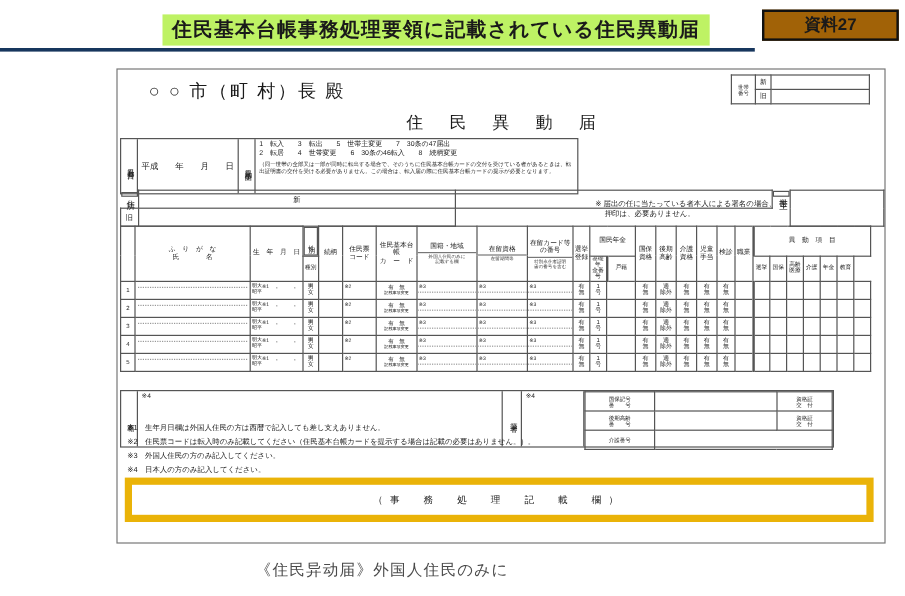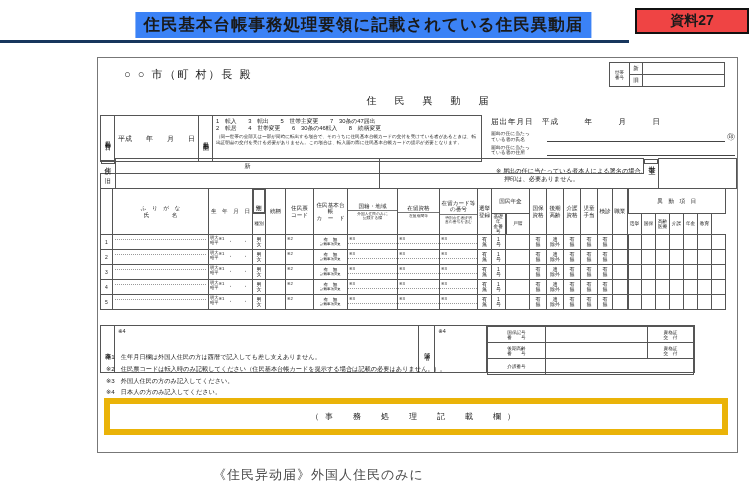--- a/index.html
+++ b/index.html
@@ -2,44 +2,44 @@
 <html><head>
 <meta charset="utf-8">
 <style>
   * { box-sizing: border-box; margin: 0; padding: 0; }
   html,body { width:754px; height:497px; background:#fff; overflow:hidden;
     font-family:"Liberation Sans","DejaVu Sans",sans-serif; color:#1a1a1a; }
   .stage { position:relative; width:754px; height:497px; background:#fff; }
 
   
   .main-title { position:absolute; top:12px; left:50%; transform:translateX(-53%);
-    background:#3b82f6; font-size:16.5px; font-weight:bold; letter-spacing:1px;
+    background:#bef264; font-size:16.5px; font-weight:bold; letter-spacing:1px;
     padding:2px 8px; white-space:nowrap; }
   .doc-box { position:absolute; top:8px; right:5px; width:114px; height:26px;
     border:2px solid #111; display:flex; align-items:center; justify-content:center;
-    font-size:14px; font-weight:bold; background:#ef4444; }
+    font-size:14px; font-weight:bold; background:#a16207; }
   .title-rule { position:absolute; top:40px; left:0; width:629px; height:3px; }
 
   
   .form { position:absolute; left:97px; top:57px; width:641px; height:396px;
     border:1px solid #777; background:#fff; font-size:7px; }
   .abs { position:absolute; }
   .pl { white-space:pre-line; }
   .vwrap { display:flex; align-items:center; justify-content:center; }
   .vtext { writing-mode:vertical-rl; text-orientation:upright; letter-spacing:1px; }
 
-  .addressee { left:26px; top:9px; font-size:11px; letter-spacing:2px; }
+  .addressee { left:26px; top:9px; font-size:15px; letter-spacing:2px;font-family:Liberation Serif, serif; }
 
   .setai-box { left:511px; top:4px; border-collapse:collapse; }
   .setai-box td { border:1px solid #555; padding:0; text-align:center; }
   .setai-lab { width:20px; font-size:4.5px; line-height:5px; }
   .setai-no  { width:13px; font-size:5.5px; height:12px; }
   .setai-val { width:82px; }
 
-  .form-title { top:36px; left:12px; width:100%; text-align:center; font-size:10px;
+  .form-title { top:36px; left:2px; width:100%; text-align:center; font-size:14px;
     letter-spacing:4px; }
 
   
   .ido-block { left:2px; top:57px; width:382px; height:47px; display:flex;
     border:1px solid #555; }
   .ido-block > div { border-right:1px solid #555; }
   .ido-block > div:last-child { border-right:none; }
   .lab-col { width:14px; flex:none; }
   .lab-col .vtext { font-size:6px; }
   .ido-date { width:84px; flex:none; display:flex; align-items:center;
@@ -153,36 +153,20 @@
       <div class="lab-col vwrap">
         <span class="vtext">異動事由</span>
       </div>
       <div class="ido-reason">
         <div class="reason-line">1　転入　　3　転出　　5　世帯主変更　　7　30条の47届出</div>
         <div class="reason-line">2　転居　　4　世帯変更　　6　30条の46転入　　8　続柄変更</div>
         <div class="reason-note">（同一世帯の全部又は一部が同時に転出する場合で、そのうちに住民基本台帳カードの交付を受けている者があるときは、転出証明書の交付を受ける必要がありません。この場合は、転入届の際に住民基本台帳カードの提示が必要となります。</div>
       </div>
     </div>
 
-    <div class="abs notifier">
-      <div class="nf-date">
-        <span>届出年月日</span>　<span>平成　　　年　　　月　　　日</span>
-      </div>
-      <div class="nf-row">
-        <span class="nf-lab pl">届出の任に当たっ
-ている者の氏名</span>
-        <span class="sig-line"></span>
-        <span class="seal">㊞</span>
-      </div>
-      <div class="nf-row">
-        <span class="nf-lab pl">届出の任に当たっ
-ている者の住所</span>
-        <span class="sig-line"></span>
-      </div>
-    </div>
     <div class="abs addr-note pl">※ 届出の任に当たっている者本人による署名の場合、
 　 押印は、必要ありません。</div>
 
     <table class="abs addr-tbl">
       <tbody>
           <tr>
         <td class="addr-lab vwrap" rowspan="2">
           <span class="vtext">住所</span>
         </td>
         <td class="addr-no">新</td>

